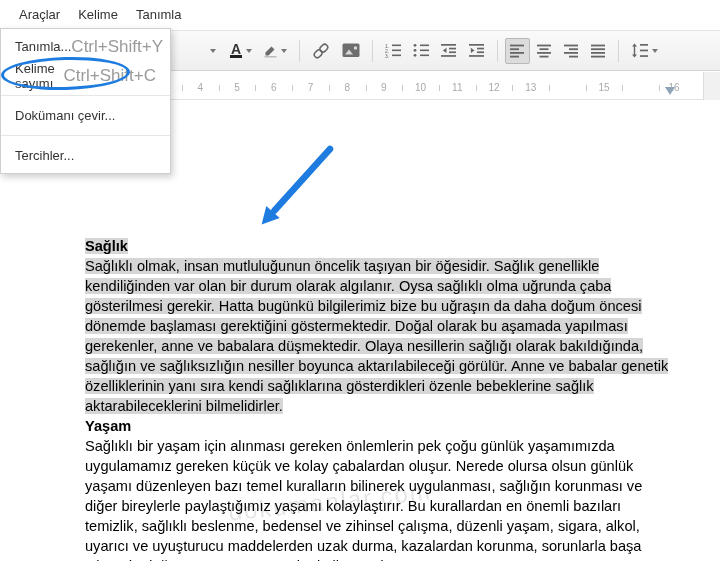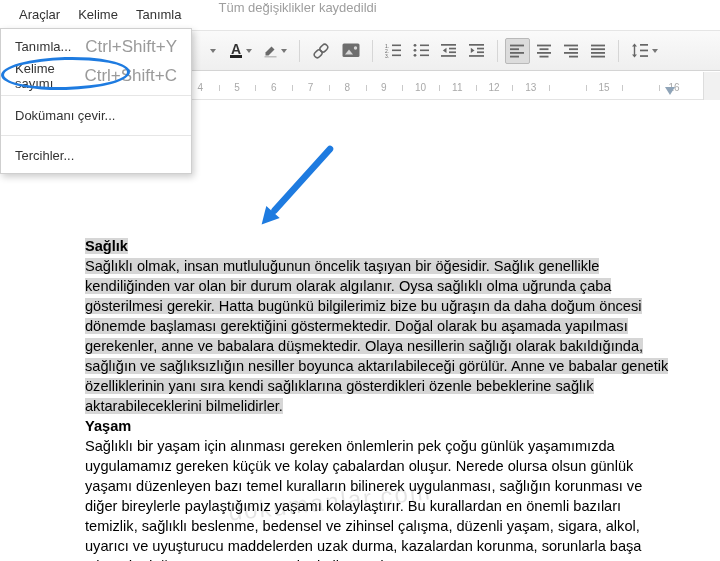--- a/index.html
+++ b/index.html
@@ -49,21 +49,21 @@
   
   .doc { position:absolute; top:100px; left:0; right:0; bottom:0; background:#fff; }
   .doc-text { position:absolute; left:85px; top:136px; width:588px;
     font-size:14.6px; line-height:20px; color:#000; }
   .doc-heading { font-weight:bold; }
   .sel { background:var(--sel); }
   .watermark { position:absolute; left:228px; top:388px; font-size:24px;
     color:#000; opacity:0.10; transform:rotate(-6deg); letter-spacing:2px; }
 
   
-  .dropdown { position:absolute; top:28px; left:0; width:192px; background:#fff;
+  .dropdown { position:absolute; top:28px; left:0; width:171px; background:#fff;
     border:1px solid #cfcfcf; box-shadow:2px 3px 7px rgba(0,0,0,0.2);
     padding:3px 0; z-index:10; }
   .menu-row { height:29px; display:flex; align-items:center; padding:0 14px;
     font-size:13px; cursor:default; }
   .mi-label { color:#333; }
   .mi-shortcut { margin-left:auto; color:#9a9a9a; font-size:17px; }
   .menu-sep { border-top:1px solid #e6e6e6; margin:5px 0; }
 
   
   .circle-annotation { position:absolute; left:1px; top:57px; width:129px; height:33px;
@@ -77,21 +77,20 @@
 </style>
 </head>
 <body>
 
 <div class="window">
 
   <div class="menubar">
     <div class="menu-item">Araçlar</div>
     <div class="menu-item">Kelime</div>
     <div class="menu-item">Tanımla</div>
-    <div class="status">Tüm değişiklikler kaydedildi</div>
   </div>
 
   <div class="toolbar">
     <div class="tb-offset"></div>
 
     <div class="tb-btn">
       <span class="dd-arrow"></span>
     </div>
 
     <div class="tb-btn">

